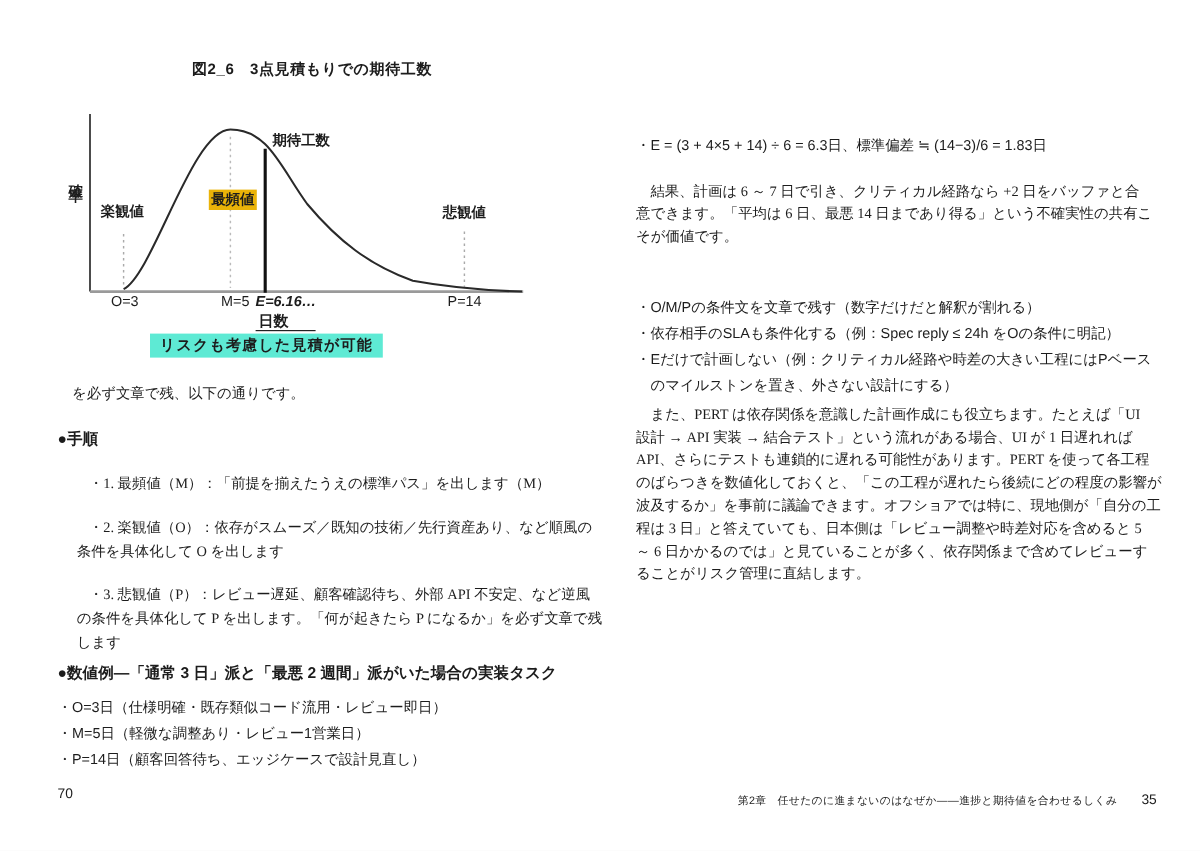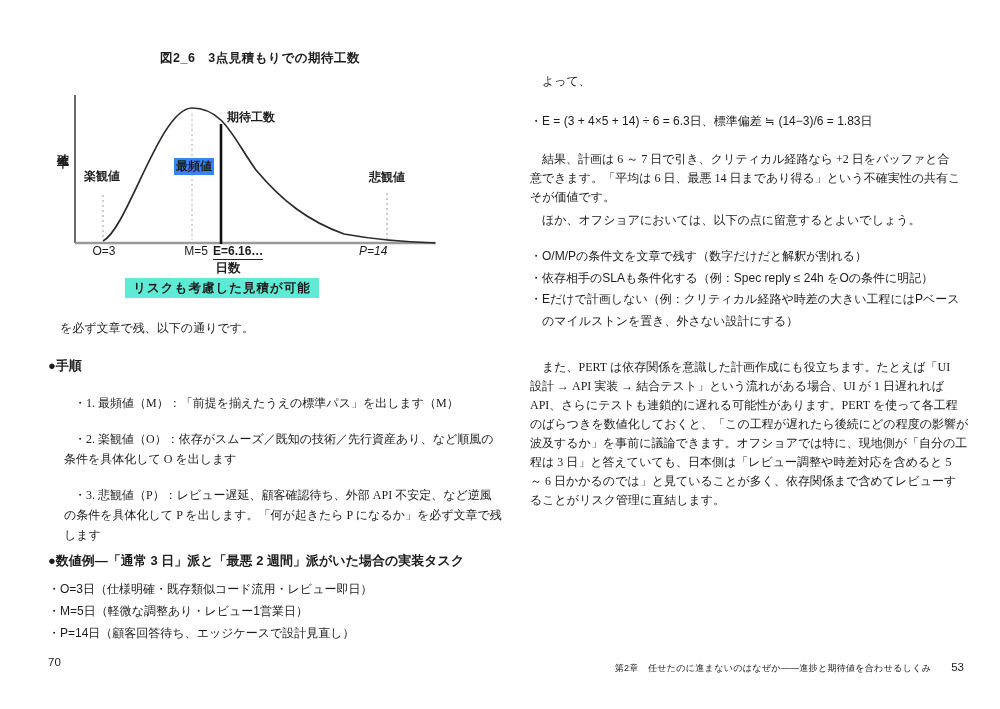--- a/index.html
+++ b/index.html
@@ -17,21 +17,21 @@
 
   .fig-title{position:absolute;top:50px;left:-8px;width:440px;text-align:center;
     font-weight:bold;font-size:12.5px;letter-spacing:.5px;}
 
   
   .chart{position:absolute;top:88px;left:8px;width:392px;height:222px;}
   .chart svg{position:absolute;top:0;left:0;}
   .chart-label{position:absolute;font-weight:bold;font-size:12px;white-space:nowrap;}
   .v-label{writing-mode:vertical-rl;text-orientation:upright;letter-spacing:2px;}
   .tick{position:absolute;top:156px;font-size:12px;text-align:center;white-space:nowrap;}
-  .tick-e{font-weight:bold;border-bottom:1.5px solid #222;padding-bottom:1px;}
+  .tick-e{font-weight:bold;border-bottom:1.5px solid #222;padding-bottom:17px;font-style:italic;}
   .axis-caption{position:absolute;top:172px;left:148px;width:48px;text-align:center;
     font-weight:bold;font-size:12.5px;}
   .callout-box{position:absolute;top:190px;left:69px;width:194px;height:20px;
     background:#5eead4;display:flex;align-items:center;justify-content:center;
     font-weight:bold;font-size:12.5px;letter-spacing:1px;}
 
   
   .para{position:absolute;left:0;width:100%;font-size:12px;line-height:20px;
     white-space:pre;text-indent:1em;margin:0;}
   .no-indent{text-indent:0;}
@@ -69,28 +69,28 @@
 
         <line x1="331" y1="105" x2="331" y2="151" stroke="#aaa" stroke-width="1.2" stroke-dasharray="2,3"></line>
 
         <line x1="165" y1="36" x2="165" y2="156" stroke="#111" stroke-width="2.6"></line>
 
         <path d="M 47 153 C 72 140, 104 20, 136 20 C 168 20, 178 52, 200 82 C 226 113, 252 133, 288 146 C 318 151.5, 348 154, 379 155" fill="none" stroke="#2a2a2a" stroke-width="1.7"></path>
       </svg>
 
       <div class="chart-label v-label" style="left:-2px;top:56px;">確率</div>
       <div class="chart-label" style="left:28px;top:80px;">楽観値</div>
-      <div class="chart-label" style="left:118px;top:70px;background:#3b82f6;padding:0 2px;">最頻値</div>
+      <div class="chart-label" style="left:118px;top:70px;background:#eab308;padding:0 2px;">最頻値</div>
       <div class="chart-label" style="left:171px;top:21px;">期待工数</div>
       <div class="chart-label" style="left:313px;top:81px;">悲観値</div>
 
       <div class="tick sans" style="left:36px;width:24px;">O=3</div>
       <div class="tick sans" style="left:128px;width:24px;">M=5</div>
       <div class="tick sans tick-e" style="left:157px;">E=6.16…</div>
-      <div class="tick sans" style="left:303px;width:28px;font-style:italic;">P=14</div>
+      <div class="tick sans" style="left:317px;width:28px;">P=14</div>
 
       <div class="axis-caption sans">日数</div>
       <div class="callout-box sans">リスクも考慮した見積が可能</div>
     </div>
 
     <p class="para serif" style="top:318px;">を必ず文章で残、以下の通りです。</p>
 
     <p class="heading sans" style="top:357px;text-align:right;">●手順</p>
 
     <div class="steps" style="position:absolute;top:377px;left:0;width:100%;">
@@ -108,44 +108,42 @@
       <p>・O=3日（仕様明確・既存類似コード流用・レビュー即日）</p>
       <p>・M=5日（軽微な調整あり・レビュー1営業日）</p>
       <p>・P=14日（顧客回答待ち、エッジケースで設計見直し）</p>
     </div>
 
     <div class="page-num sans">70</div>
   </div>
 
   <div id="right-page" class="page">
 
-    <p class="para serif rp-body" style="top:72px;">よって、</p>
 
     <p class="para sans no-indent" style="top:111px;line-height:20px;">・E = (3 + 4×5 + 14) ÷ 6 = 6.3日、標準偏差 ≒ (14−3)/6 = 1.83日</p>
 
     <p class="para serif rp-body" style="top:150px;">結果、計画は 6 ～ 7 日で引き、クリティカル経路なら +2 日をバッファと合
 意できます。「平均は 6 日、最悪 14 日まであり得る」という不確実性の共有こ
 そが価値です。</p>
 
-    <p class="para serif rp-body" style="top:211px;">ほか、オフショアにおいては、以下の点に留意するとよいでしょう。</p>
 
     <div class="bullets sans" style="position:absolute;top:246px;left:0;width:100%;">
       <p>・O/M/Pの条件文を文章で残す（数字だけだと解釈が割れる）</p>
       <p>・依存相手のSLAも条件化する（例：Spec reply ≤ 24h をOの条件に明記）</p>
       <p>・Eだけで計画しない（例：クリティカル経路や時差の大きい工程にはPベース
 　のマイルストンを置き、外さない設計にする）</p>
     </div>
 
-    <p class="para serif rp-body" style="top:358px;">また、PERT は依存関係を意識した計画作成にも役立ちます。たとえば「UI
+    <p class="para serif rp-body" style="top:336px;">また、PERT は依存関係を意識した計画作成にも役立ちます。たとえば「UI
 設計 → API 実装 → 結合テスト」という流れがある場合、UI が 1 日遅れれば
 API、さらにテストも連鎖的に遅れる可能性があります。PERT を使って各工程
 のばらつきを数値化しておくと、「この工程が遅れたら後続にどの程度の影響が
 波及するか」を事前に議論できます。オフショアでは特に、現地側が「自分の工
 程は 3 日」と答えていても、日本側は「レビュー調整や時差対応を含めると 5
 ～ 6 日かかるのでは」と見ていることが多く、依存関係まで含めてレビューす
 ることがリスク管理に直結します。</p>
 
     <div class="footer-right">
-      <span class="footer-chapter sans">第2章　任せたのに進まないのはなぜか――進捗と期待値を合わせるしくみ</span><span class="footer-pagenum sans">53</span>
+      <span class="footer-chapter sans">第2章　任せたのに進まないのはなぜか――進捗と期待値を合わせるしくみ</span><span class="footer-pagenum sans">35</span>
     </div>
   </div>
 
 </div>
 
 </body></html>

